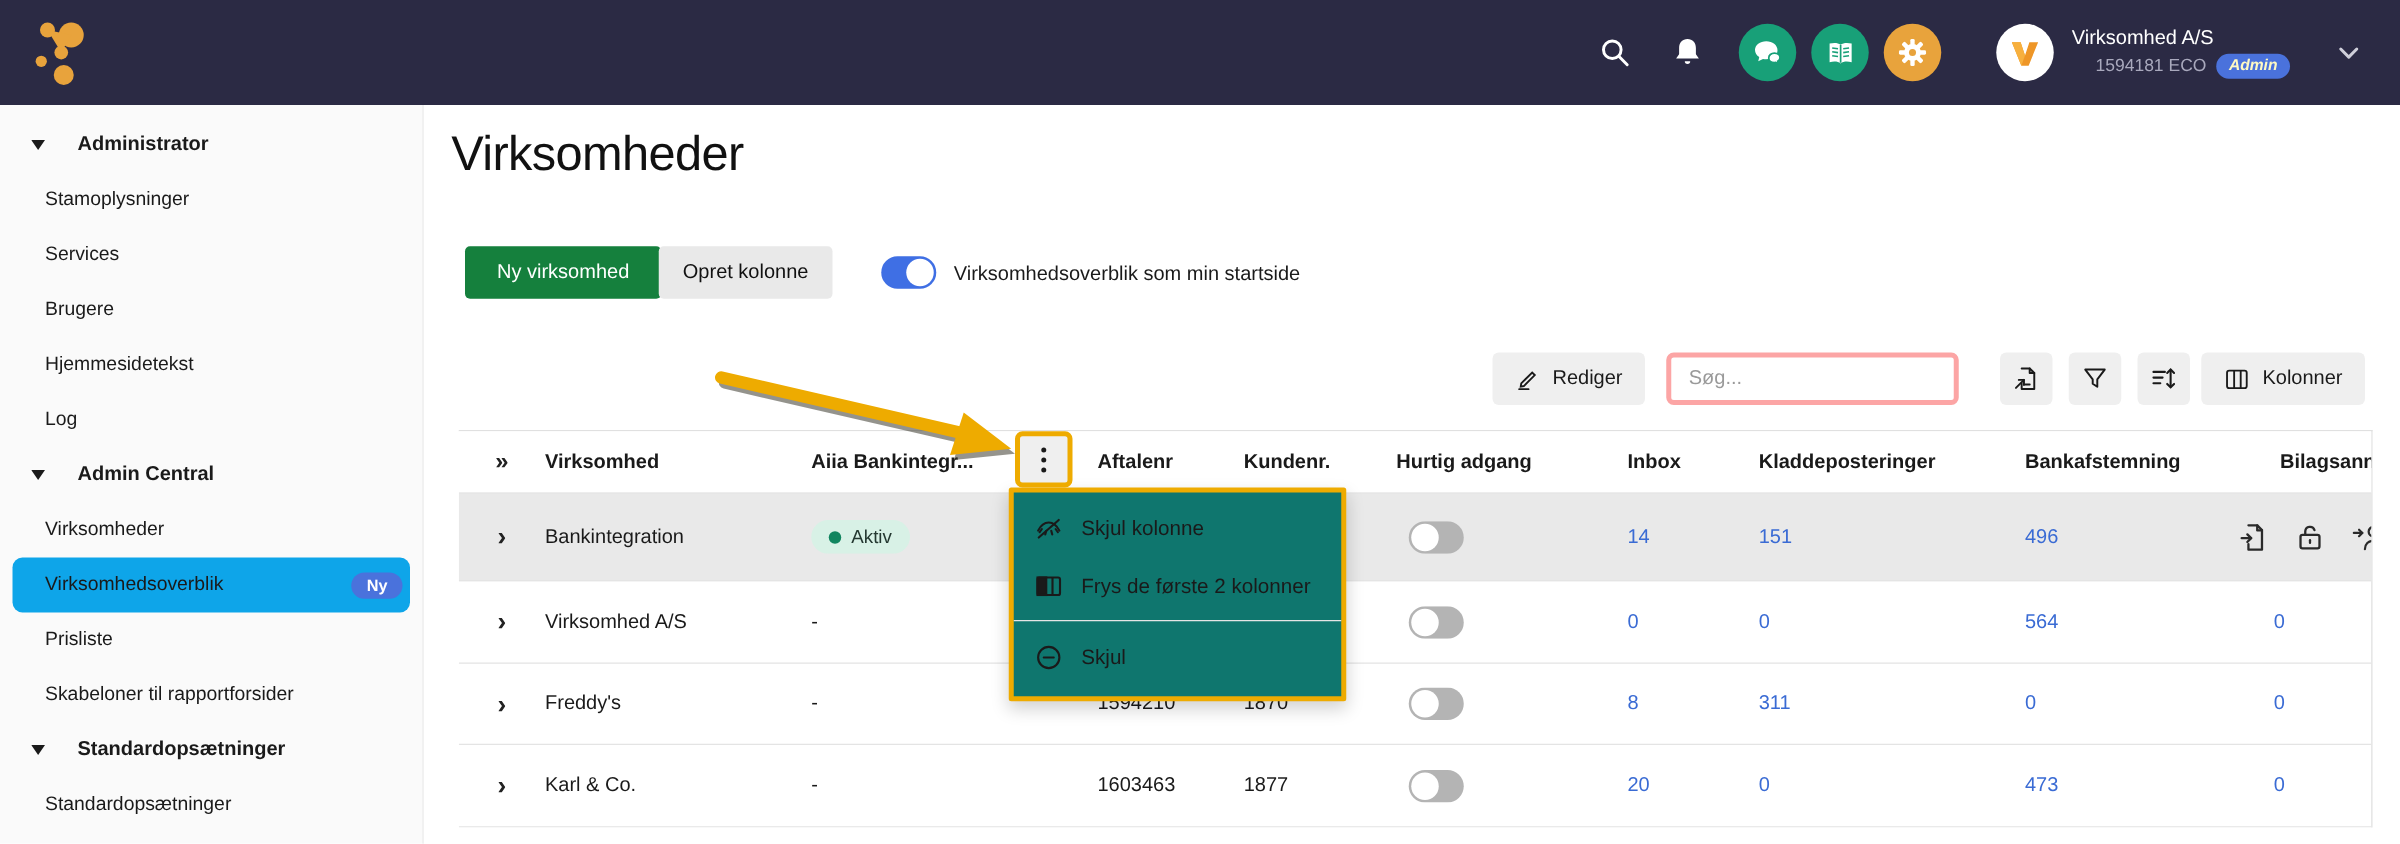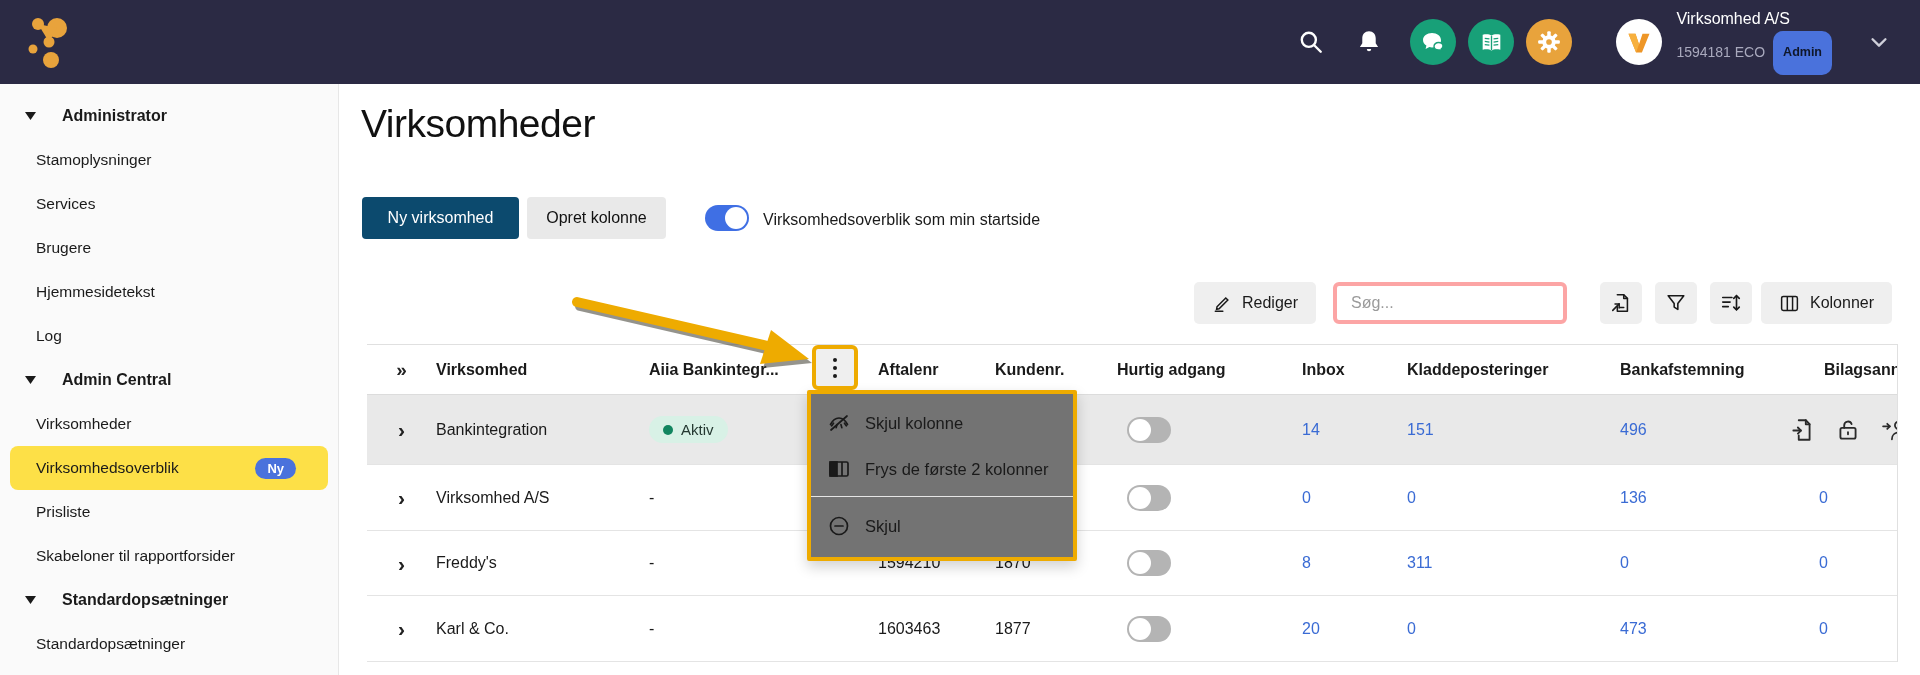--- a/index.html
+++ b/index.html
@@ -11,45 +11,45 @@
   .topnav { position:absolute; left:0; top:0; width:1920px; height:84px; background:#2b2a44; }
   .logo { position:absolute; left:26px; top:16px; width:46px; height:52px; }
   .nav-right { position:absolute; right:26px; top:0; height:84px; display:flex; align-items:center; }
   .nav-icon-btn { width:30px; height:30px; display:flex; align-items:center; justify-content:center; cursor:pointer; }
   .circle-btn { width:46px; height:46px; border-radius:50%; display:flex; align-items:center; justify-content:center; cursor:pointer; }
   .circle-green { background:#18a078; }
   .circle-orange { background:#e8a33c; }
   .avatar { width:46px; height:46px; border-radius:50%; background:#fff; display:flex; align-items:center; justify-content:center; }
   .acct { margin-left:14px; line-height:1.25; }
   .acct-name { color:#fff; font-size:16px; }
-  .acct-sub { display:flex; align-items:center; gap:8px; margin-top:2px; }
+  .acct-sub { display:flex; align-items:center; gap:8px; margin-top:2px;margin-left:19px; }
   .acct-id { color:#a9a9bd; font-size:14px; }
-  .pill-admin { background:#4a72dc; color:#0f172a; font-size:12.5px; font-weight:bold;
-    padding:14px 10px; border-radius:10px; }
+  .pill-admin { background:#4a72dc; color:#fef9c3; font-size:12.5px; font-weight:bold;
+    padding:2px 10px; border-radius:10px;font-style:italic; }
 
   
   .sidebar { position:absolute; left:0; top:84px; width:339px; height:591px;
     background:#fafafa; border-right:1px solid #e7e7e7; padding-top:10px; }
   .side-row { height:44px; display:flex; align-items:center; font-size:15.5px; cursor:pointer; }
   .side-header { padding-left:25px; gap:26px; font-weight:bold; font-size:16px; }
   .side-item { padding-left:36px; }
-  .side-item-active { margin:0 10px; padding-left:26px; padding-right:32px; border-radius:8px;
-    background:#fde047; justify-content:space-between; }
+  .side-item-active { margin:0 10px; padding-left:26px; padding-right:6px; border-radius:8px;
+    background:#0ea5e9; justify-content:space-between; }
   .pill-ny { background:#4a72dc; color:#fff; font-size:13px; font-weight:bold;
     padding:3px 12px; border-radius:12px; }
   .tri { width:11px; height:8px; }
 
   
   .main { position:absolute; left:339px; top:84px; width:1581px; height:591px; background:#fff; }
   .page-title { position:absolute; left:22px; top:18px; font-size:39px; color:#111; letter-spacing:-0.5px; }
 
   .btn { display:inline-flex; align-items:center; justify-content:center; font-size:16px;
     border:none; border-radius:4px; cursor:pointer; font-family:inherit; }
-  .btn-primary { position:absolute; left:23px; top:113px; width:157px; height:42px;
-    background:#0c4a6e; color:#fff; }
+  .btn-primary { position:absolute; left:33px; top:113px; width:157px; height:42px;
+    background:#15803d; color:#fff; }
   .btn-gray { position:absolute; left:188px; top:113px; width:139px; height:42px;
     background:#e9e9e9; color:#111; }
   .toggle { position:relative; width:44px; height:26px; border-radius:13px; cursor:pointer; }
   .toggle-on { background:#3f6fe4; }
   .toggle-off { background:#b4b4b4; }
   .knob { position:absolute; top:2px; width:22px; height:22px; border-radius:50%; background:#fff; }
   .toggle-on .knob { right:2px; }
   .toggle-off .knob { left:2px; }
   .startpage-toggle { position:absolute; left:366px; top:121px; }
   .startpage-label { position:absolute; left:424px; top:127px; font-size:16px; }
@@ -91,21 +91,21 @@
     display:flex; gap:20px; align-items:center; }
   .row-actions svg { cursor:pointer; }
 
   
   .dots-btn { position:absolute; left:473px; top:261px; width:46px; height:45px;
     background:#efefef; border:4px solid #eeab00; border-radius:6px;
     display:flex; align-items:center; justify-content:center; cursor:pointer; z-index:6; }
   .dots { display:flex; flex-direction:column; gap:4px; }
   .dots i { width:4px; height:4px; border-radius:50%; background:#1a1a1a; }
   .ctx-menu { position:absolute; left:468px; top:306px; width:270px;
-    background:#737373; border:4px solid #eeab00; border-radius:2px;
+    background:#0f766e; border:4px solid #eeab00; border-radius:2px;
     box-shadow:0 6px 14px rgba(0,0,0,.18); z-index:5; padding:6px 0; }
   .ctx-item { height:46px; display:flex; align-items:center; gap:14px; padding-left:16px;
     font-size:16.5px; cursor:pointer; }
   .ctx-divider { height:1px; background:#e5e5e5; margin:4px 0; }
 
   .arrow-anno { position:absolute; left:225px; top:200px; z-index:7; pointer-events:none; }
 </style>
 </head>
 <body>
 
@@ -359,21 +359,21 @@
         <div class="cell"></div>
         <div class="cell"></div>
         <div class="cell"></div>
         <div class="cell pl14">
             <div class="toggle toggle-off">
               <span class="knob"></span>
             </div>
           </div>
         <div class="cell pl8 link">0</div>
         <div class="cell pl6 link">0</div>
-        <div class="cell link">136</div>
+        <div class="cell link">564</div>
         <div class="cell pl8 link">0</div>
       </div>
 
       <div class="trow r3">
         <div class="cell c-center chev-row">›</div>
         <div class="cell">Freddy's</div>
         <div class="cell">-</div>
         <div class="cell"></div>
         <div class="cell">1594210</div>
         <div class="cell">1870</div>

